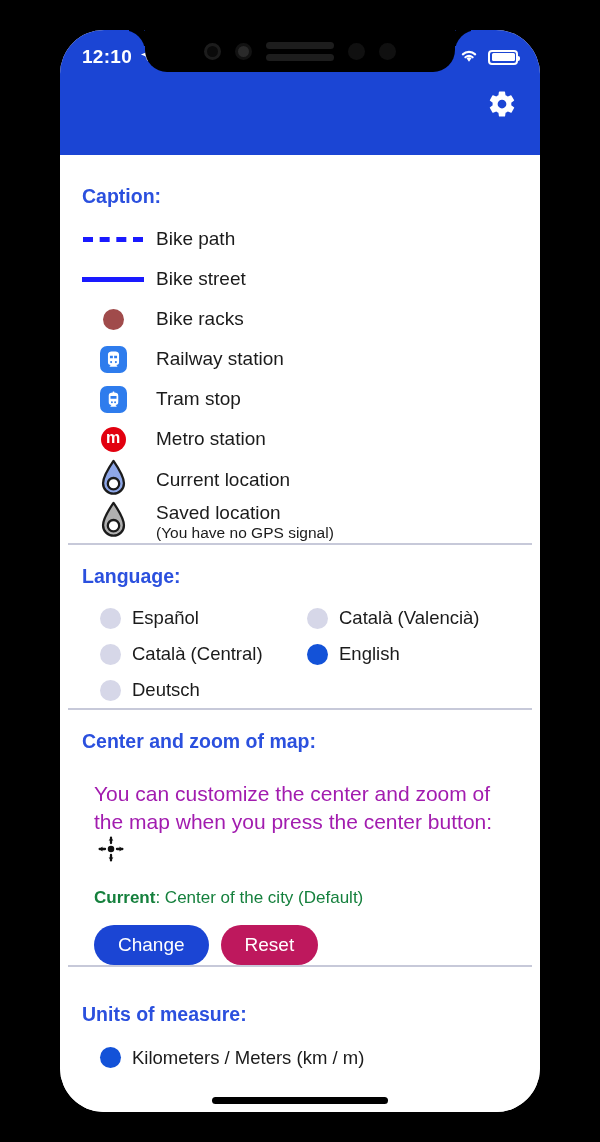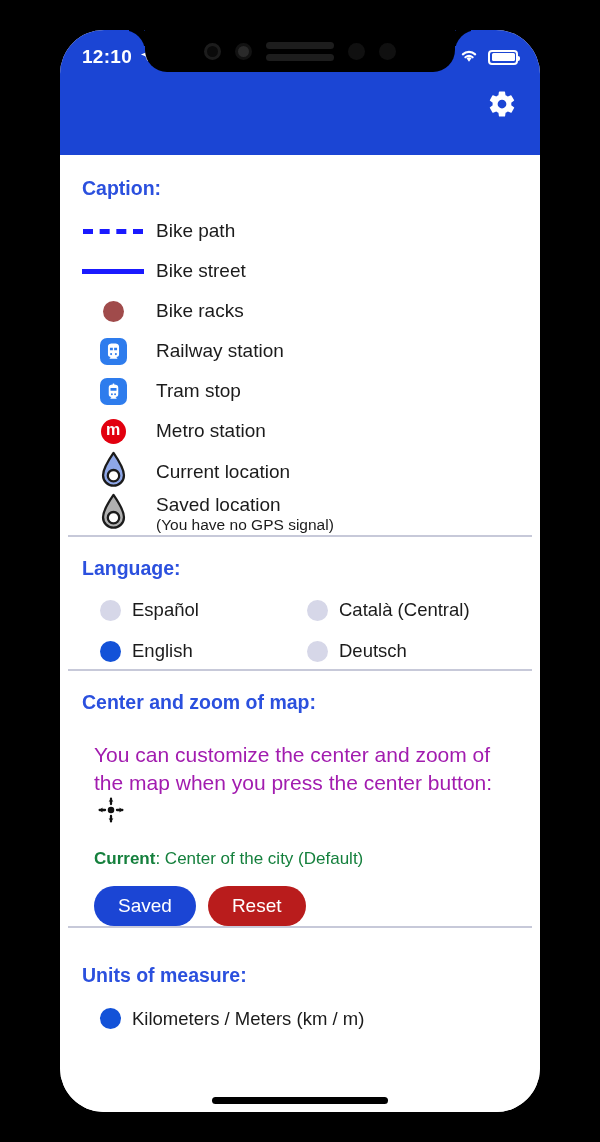--- a/index.html
+++ b/index.html
@@ -188,21 +188,21 @@
     padding-left: 22px;
   }
 
   .divider {
     height: 2px;
     background: #c7c9d9;
     margin: 0 8px;
   }
 
   
-  #caption-section { padding-top: 22px; }
+  #caption-section { padding-top: 30px; }
   #caption-list { margin-top: 11px; }
 
   .legend-row {
     display: flex;
     align-items: center;
     min-height: 40px;
     padding-left: 10px;
   }
   .legend-swatch {
     width: 86px;
@@ -256,21 +256,20 @@
     line-height: 1;
     padding-bottom: 2px;
   }
 
   
   #language-section { padding-top: 20px; }
   #language-grid {
     margin-top: 12px;
     display: grid;
     grid-template-columns: 207px 1fr;
-    row-gap: 5px;
     padding-left: 40px;
   }
   .radio-row {
     display: flex;
     align-items: center;
     gap: 11px;
     height: 36px;
     cursor: pointer;
   }
   .radio-dot {
@@ -316,21 +315,21 @@
     border: none;
     border-radius: 22px;
     height: 40px;
     padding: 0 24px;
     font-family: "Liberation Sans", sans-serif;
     font-size: 19px;
     color: #ffffff;
     cursor: pointer;
   }
   .pill-btn.primary { background: #1b45d4; }
-  .pill-btn.muted { background: #b91c1c; }
+  .pill-btn.muted { background: #be185d; }
 
   
   #units-section { padding-top: 36px; }
   #units-list { margin-top: 14px; padding-left: 40px; }
 
   #home-indicator {
     position: absolute;
     left: 50%;
     transform: translateX(-50%);
     bottom: 8px;
@@ -488,20 +487,24 @@
 
       <div class="section" id="language-section">
         <div class="section-heading">Language:</div>
         <div id="language-grid">
           <div class="radio-row">
             <span class="radio-dot"></span>
             <span class="radio-label">Español</span>
           </div>
           <div class="radio-row">
             <span class="radio-dot"></span>
+            <span class="radio-label">Català (Valencià)</span>
+          </div>
+          <div class="radio-row">
+            <span class="radio-dot"></span>
             <span class="radio-label">Català (Central)</span>
           </div>
           <div class="radio-row">
             <span class="radio-dot on"></span>
             <span class="radio-label">English</span>
           </div>
           <div class="radio-row">
             <span class="radio-dot"></span>
             <span class="radio-label">Deutsch</span>
           </div>
@@ -520,21 +523,21 @@
                 <circle cx="12" cy="12" r="3" fill="#111111"></circle>
                 <path d="M12 1.5 v5 M12 17.5 v5 M1.5 12 h5 M17.5 12 h5" stroke="#111111" stroke-width="2.1" stroke-linecap="round"></path>
                 <path d="M12 1.5 l-2.2 2.6 h4.4 z M12 22.5 l-2.2 -2.6 h4.4 z M1.5 12 l2.6 -2.2 v4.4 z M22.5 12 l-2.6 -2.2 v4.4 z" fill="#111111"></path>
               </svg>
             </span>
           </div>
           <div id="center-current">
             <b>Current</b><span>: </span><span>Center of the city (Default)</span>
           </div>
           <div id="center-buttons">
-            <button class="pill-btn primary">Saved</button>
+            <button class="pill-btn primary">Change</button>
             <button class="pill-btn muted">Reset</button>
           </div>
         </div>
       </div>
 
       <div class="divider"></div>
 
       <div class="section" id="units-section">
         <div class="section-heading">Units of measure:</div>
         <div id="units-list">

